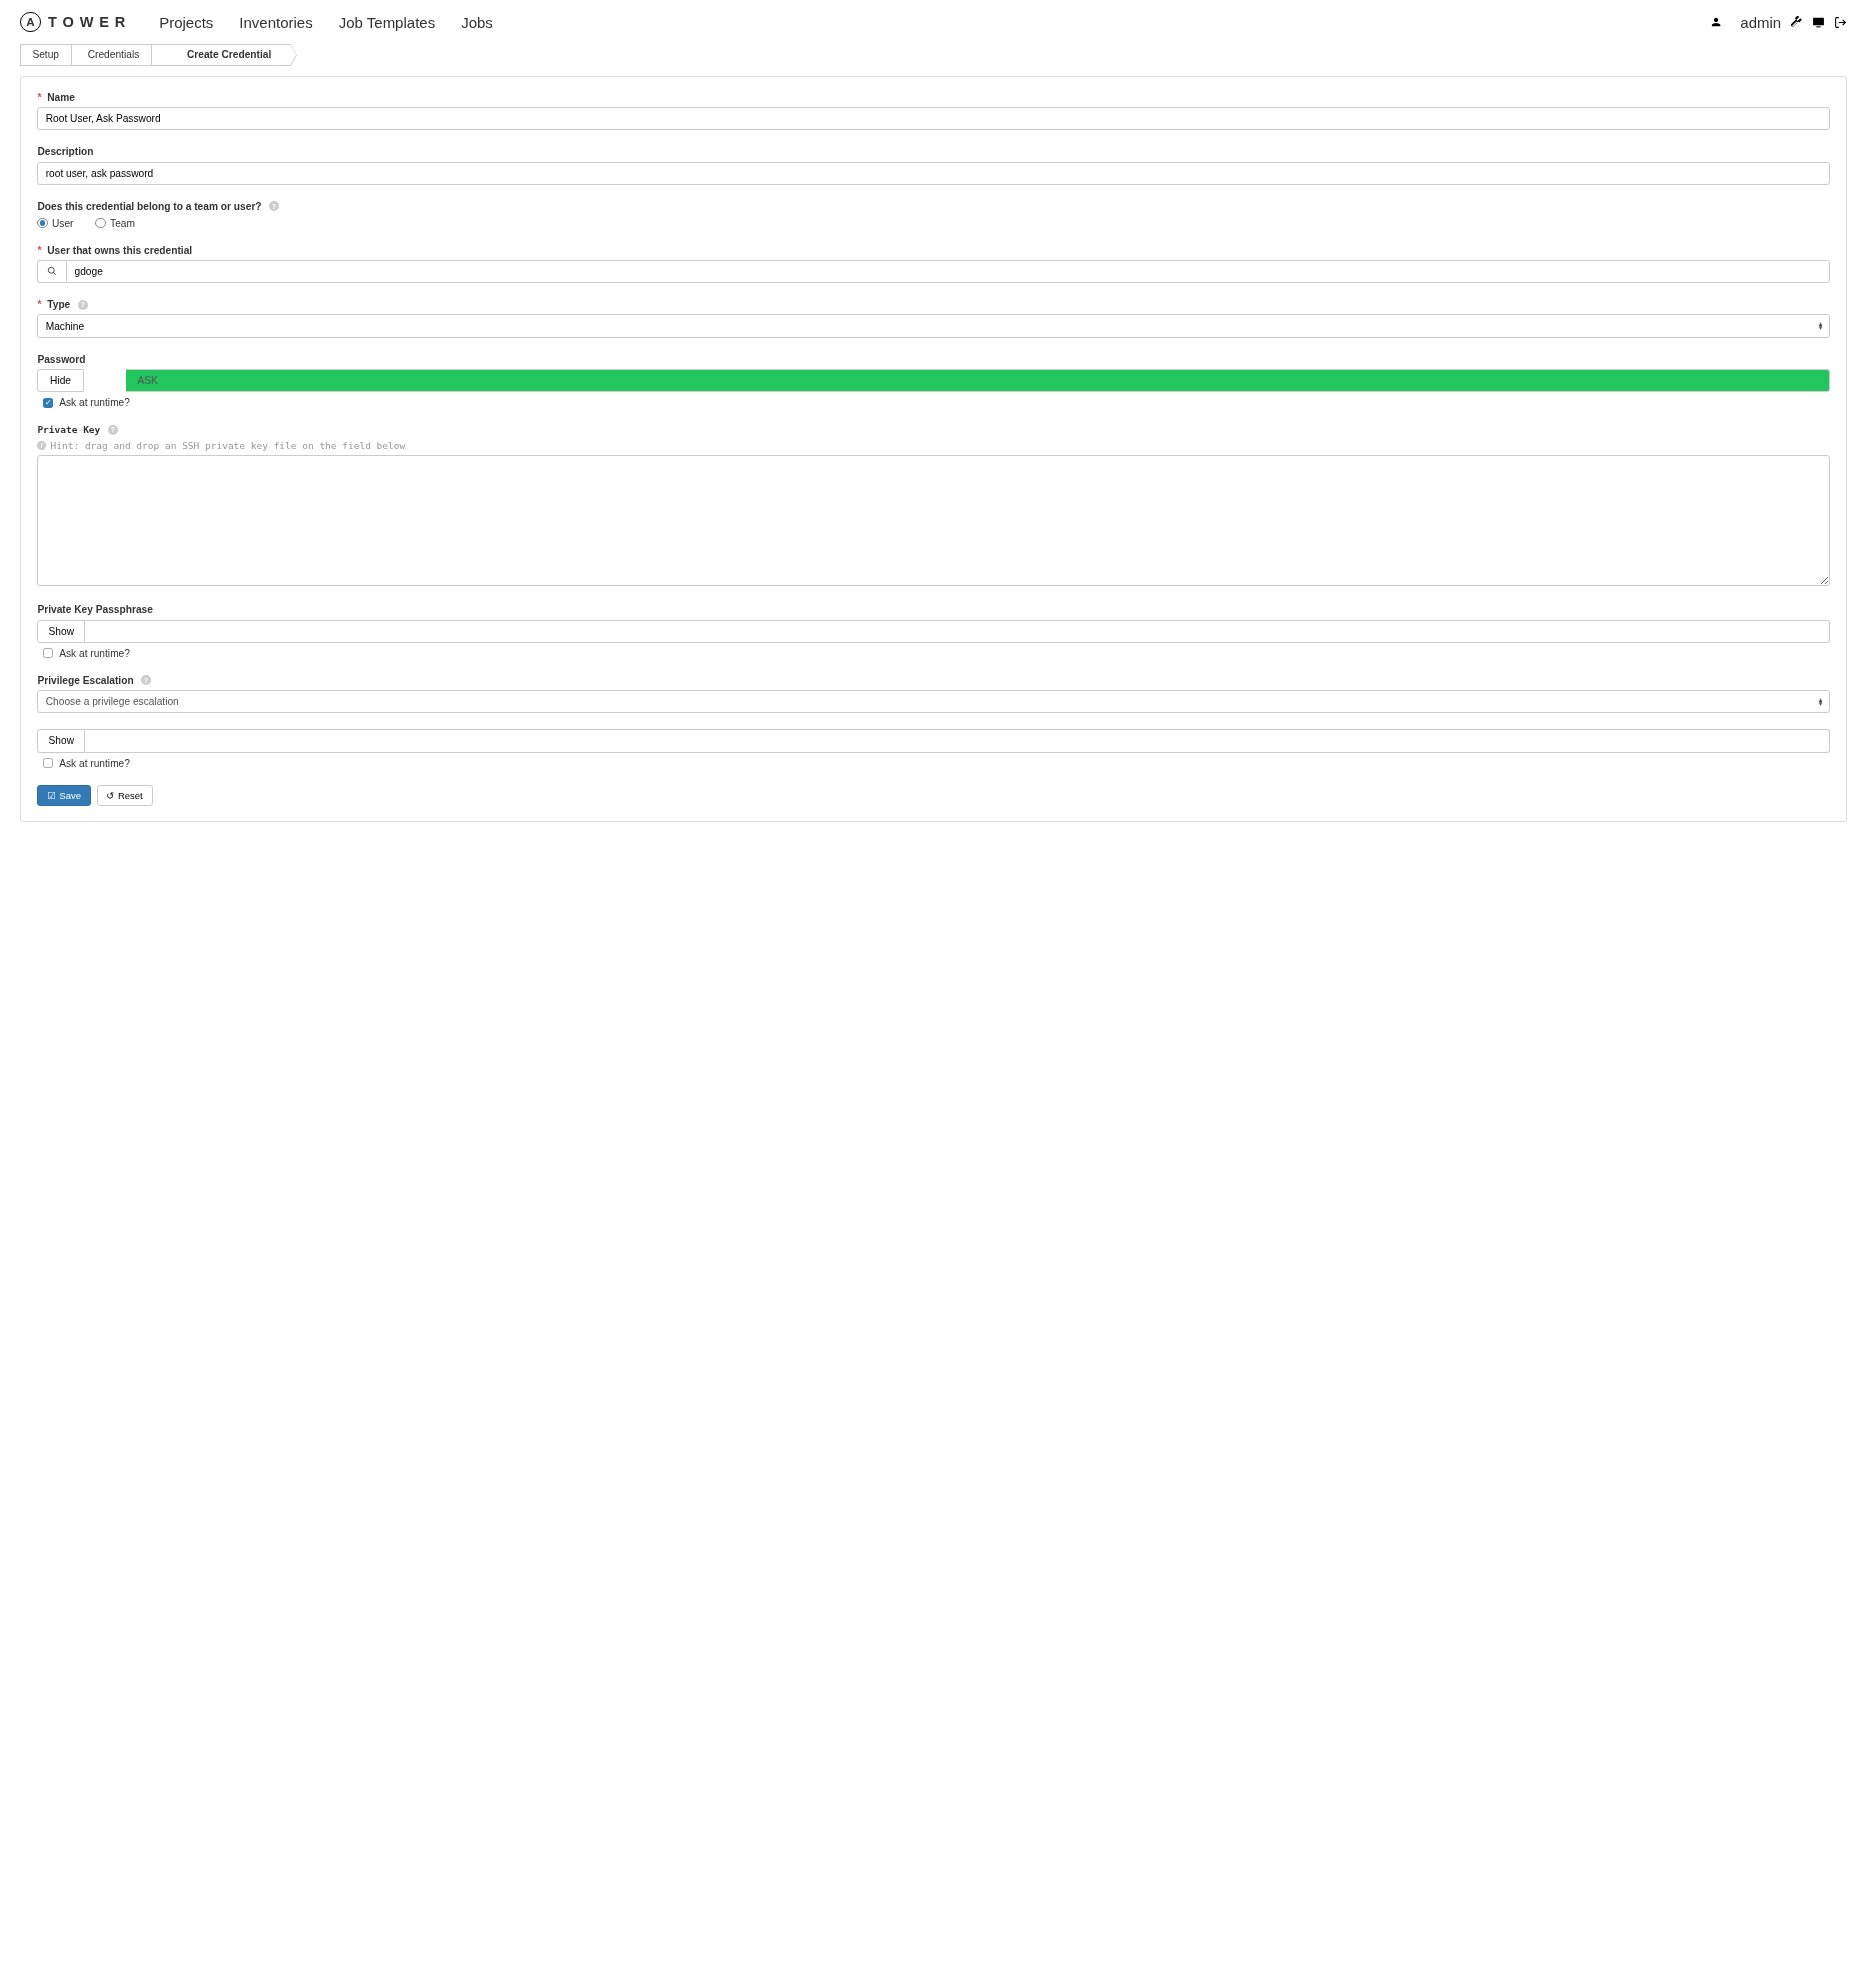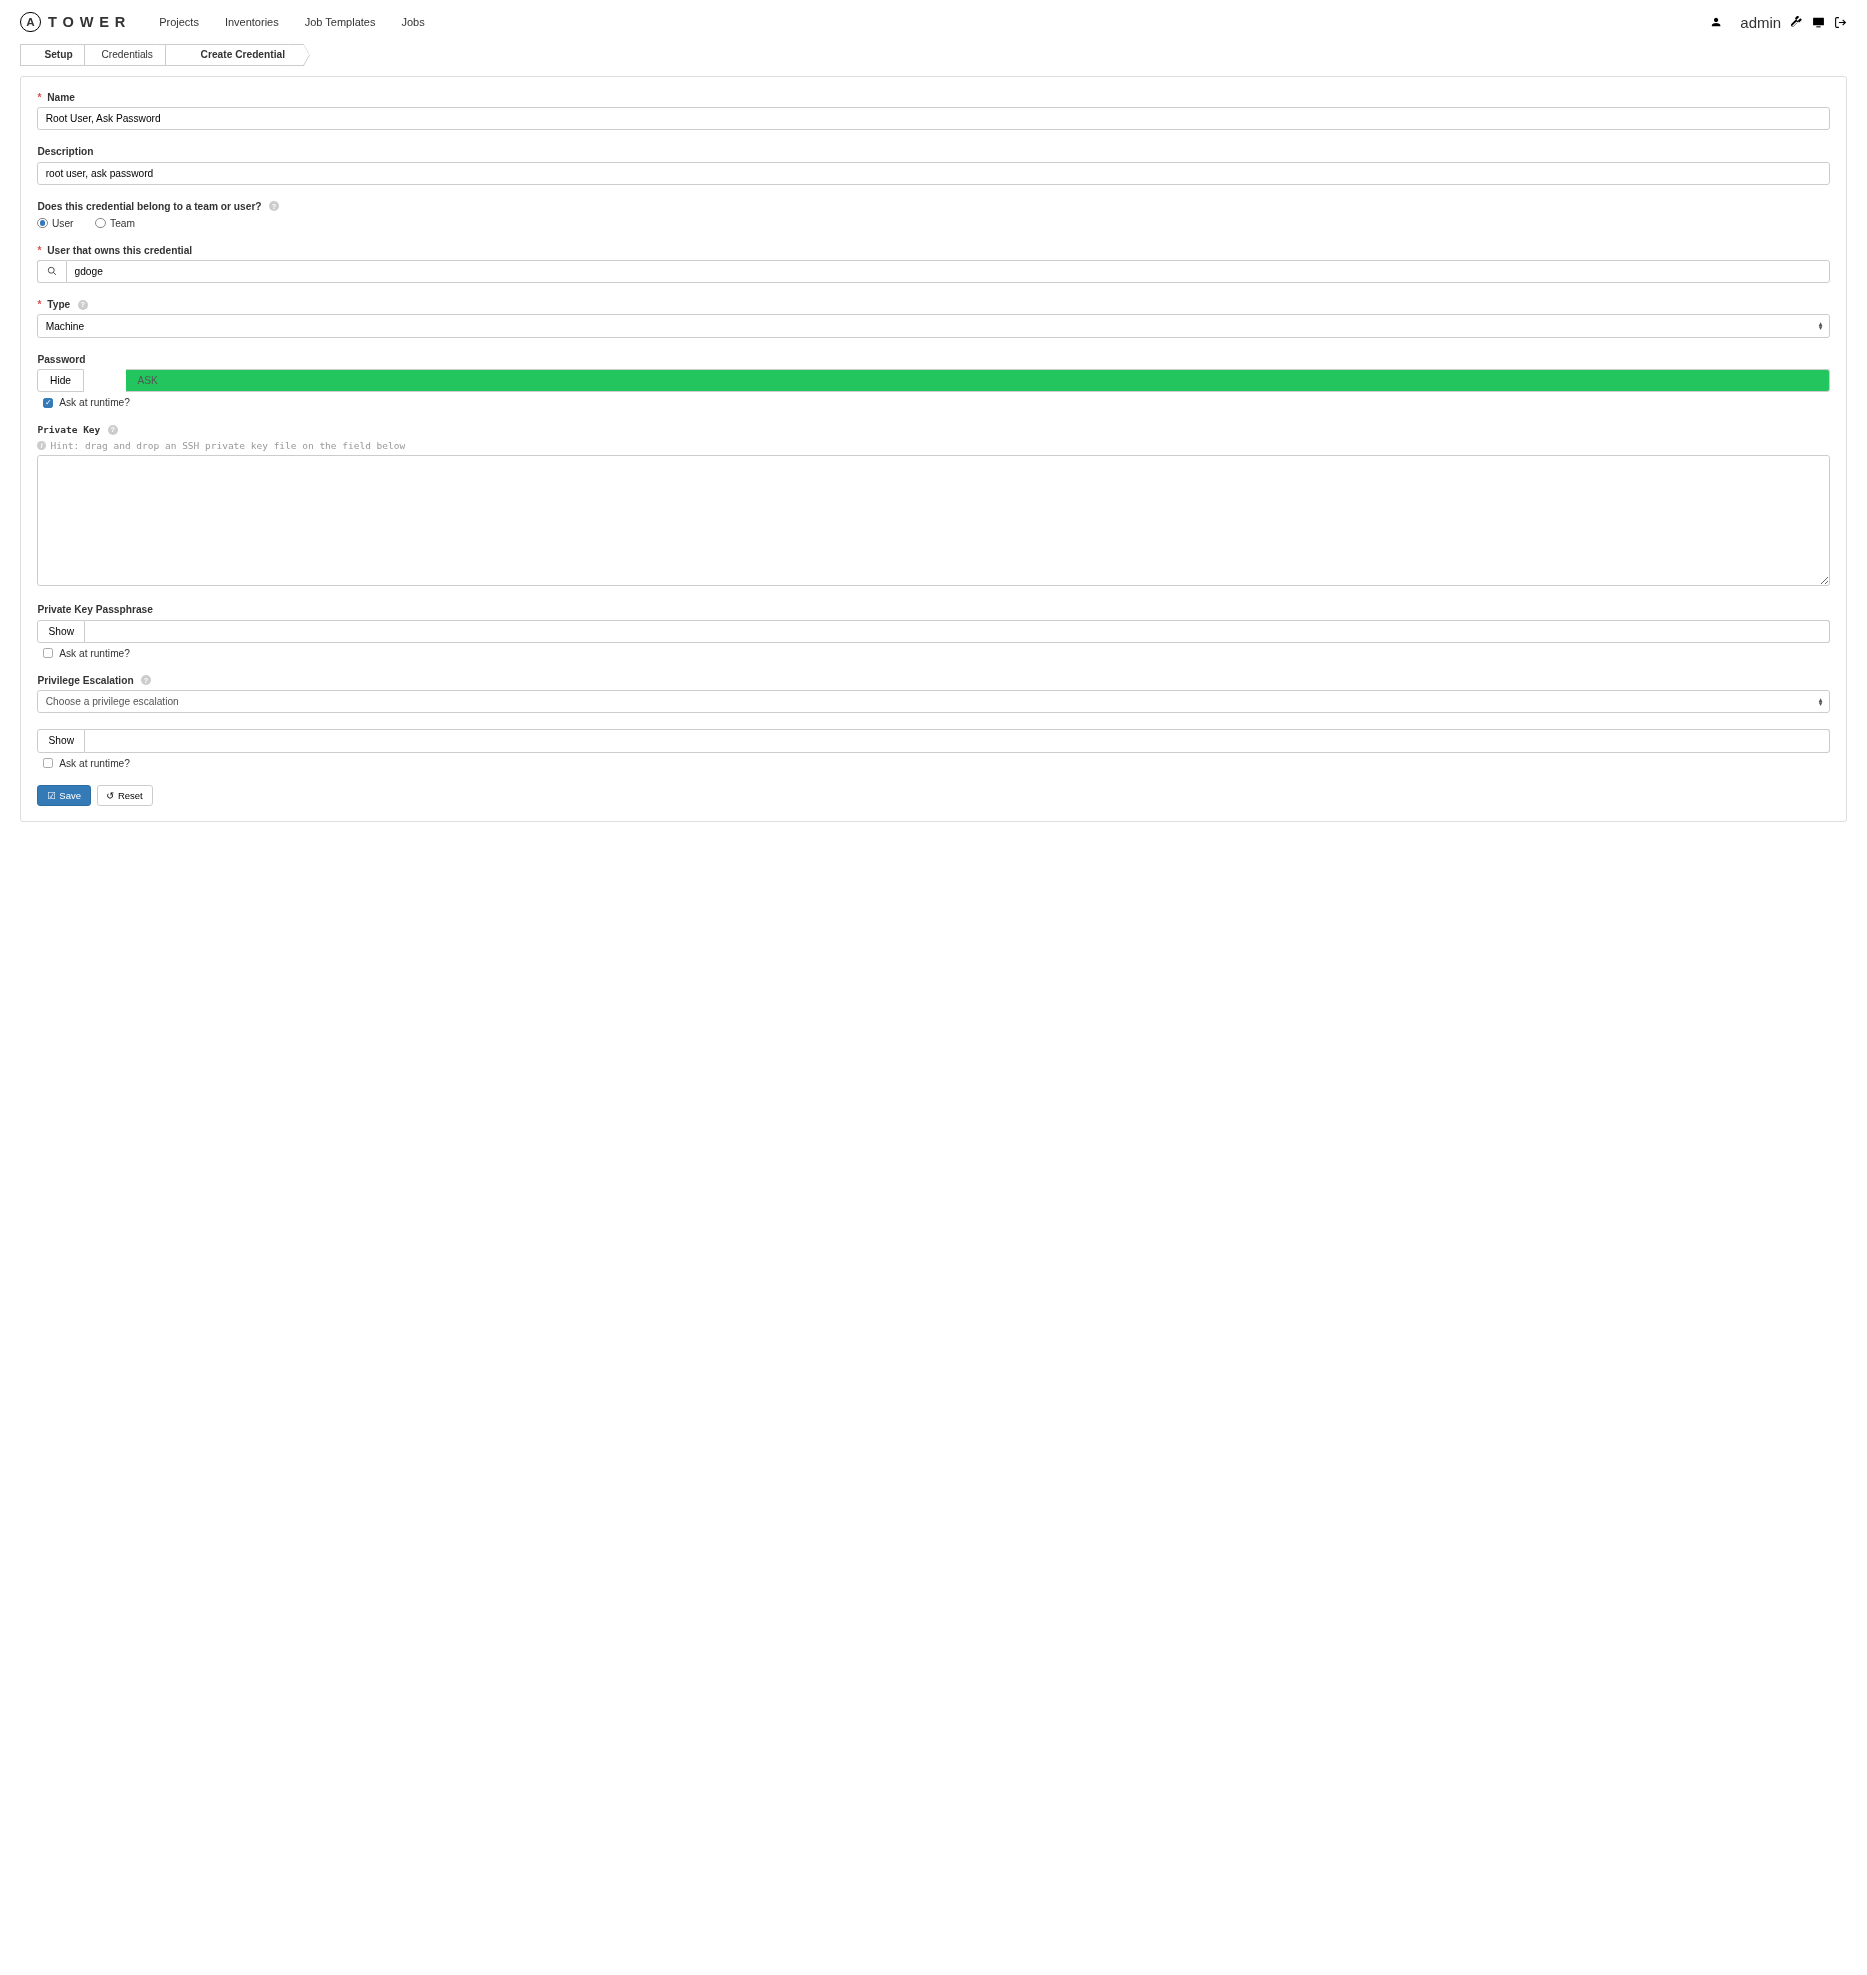--- a/index.html
+++ b/index.html
@@ -4,29 +4,29 @@
 <style>
 * { box-sizing: border-box; margin: 0; padding: 0; }
 body { font-family: -apple-system, BlinkMacSystemFont, "Segoe UI", Helvetica, Arial, sans-serif; font-size: 10.2px; color: #333; background: #fff; }
 
 
 .topbar { display: flex; align-items: center; padding: 8.8px 20.4px; height: 44px; }
 .logo { display: flex; align-items: center; gap: 7.3px; margin-right: 28px; }
 .logo-circle { width: 20.4px; height: 20.4px; border: 1.5px solid #000; border-radius: 50%; display: flex; align-items: center; justify-content: center; font-weight: 700; font-size: 11.7px; }
 .logo-text { font-size: 14.6px; font-weight: 600; letter-spacing: 5.8px; }
 .nav { display: flex; gap: 26px; }
-.nav-item { color: #333; text-decoration: none; cursor: pointer; font-size: 11px; }
+.nav-item { color: #333; text-decoration: none; cursor: pointer; font-size: 15px; }
 .topbar-right { margin-left: auto; display: flex; align-items: center; gap: 8.8px; }
 .user-block { display: flex; align-items: center; gap: 18px; font-size: 15px; }
 .header-icon { width: 13px; height: 13px; display: inline-flex; align-items: center; justify-content: center; cursor: pointer; }
 
 
 .breadcrumb { display: flex; padding: 0 20.4px; margin-bottom: 10.2px; }
 .crumb { position: relative; padding: 4.4px 11.7px 4.4px 16px; border: 0.7px solid #ccc; border-right: none; font-size: 10.2px; cursor: pointer; background: #fff; }
-.crumb:first-child { padding-left: 23px; font-weight: bold; }
+.crumb:first-child { padding-left: 11px; }
 .crumb.active { font-weight: 700; padding-left: 35px; }
 .crumb::after {
   content: ""; position: absolute; right: -7.3px; top: -0.7px; bottom: -0.7px;
   width: 14.6px; background: #fff;
   border-top: 0.7px solid #ccc; border-right: 0.7px solid #ccc;
   transform: skewX(30deg); transform-origin: top;
   clip-path: polygon(0 0, 100% 0, 100% 50%, 0 50%);
 }
 .crumb::before {
   content: ""; position: absolute; right: -7.3px; top: 50%; bottom: -0.7px;

